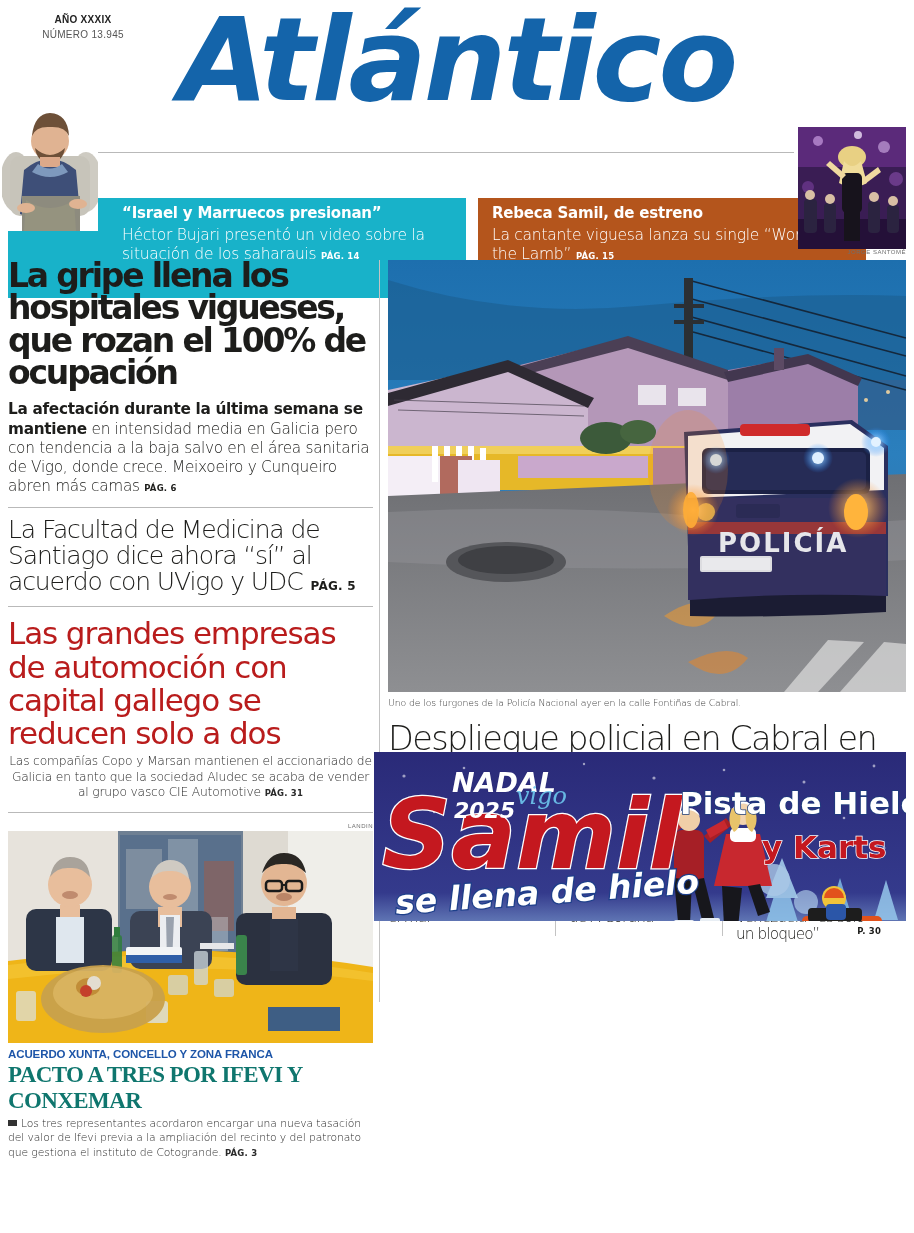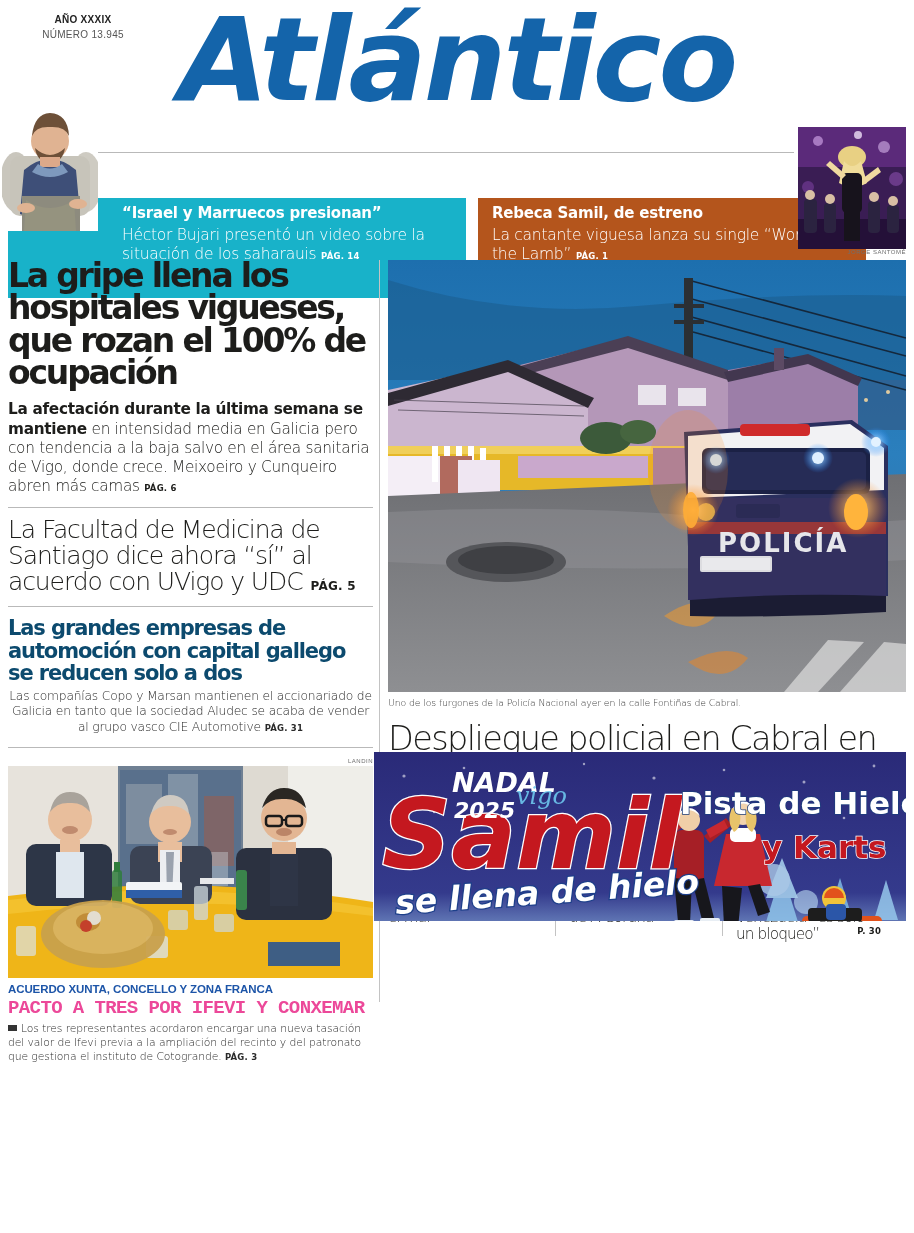--- a/index.html
+++ b/index.html
@@ -84,22 +84,22 @@
   .lead-deck b { font-weight:bold; }
   .hr { height:1px; background:#b9b9b9; margin:10px 0 9px; }
   .hr2 { height:1px; background:#b9b9b9; margin:11px 0 10px; }
 
   .sec-hl {
     font-family:"DejaVu Sans", sans-serif; font-weight:300;
     font-size:25px; line-height:1.05; letter-spacing:-1.1px; color:#1d1d1b;
   }
   .sec-hl .pg { font-size:12px; font-weight:bold; margin-left:8px; }
   .sec-hl-b {
-    font-family:"DejaVu Sans", sans-serif; font-weight:bold;
-    font-size:21px; line-height:1.07; letter-spacing:-1.1px; color:#0c4a6e;
+    font-family:"DejaVu Sans", sans-serif; font-weight:normal;
+    font-size:31px; line-height:1.07; letter-spacing:-1.1px; color:#b91c1c;
   }
   .sec-deck {
     margin-top:4px; font-size:12.3px; line-height:1.27;
     letter-spacing:-0.2px; color:#2a2a2a;
     font-family:"DejaVu Sans", sans-serif; font-weight:300;text-align:center;
   }
   .sec-deck .pg { font-size:8.5px; }
 
   .credit-l {
     text-align:right; font-size:6px; letter-spacing:.5px; color:#6f6f6f;
@@ -107,22 +107,22 @@
   }
 
   
   .photo-meet { width:365px; height:212px; overflow:hidden; position:relative; }
   .cap-box { padding-top:5px; }
   .cap-kicker {
     color:#1d55a8; font-weight:bold; font-size:11.5px; letter-spacing:-0.1px;
     font-family:"Liberation Sans", sans-serif;
   }
   .cap-title {
-    font-weight:bold; font-size:19px; letter-spacing:-0.6px; color:#ec4899;
-    margin-top:2px; font-family:Liberation Mono, monospace;
+    font-weight:bold; font-size:23px; letter-spacing:-0.6px; color:#0f766e;
+    margin-top:2px; font-family:Liberation Serif, serif;
   }
   .cap-body {
     font-size:10.8px; line-height:1.33; color:#2a2a2a; margin-top:3px;
     letter-spacing:-0.1px; font-family:"DejaVu Sans", sans-serif; font-weight:300;
   }
   .cap-body .pg { font-size:8.5px; }
   .sq { display:inline-block; width:9px; height:6px; background:#333; margin-right:4px; vertical-align:1px;}
 
   
   .photo-main { width:518px; height:432px; overflow:hidden; position:relative; }
@@ -191,21 +191,21 @@
       </svg>
     </div>
 
     <div class="banner b-teal">
       <div class="bt">“Israel y Marruecos presionan”</div>
       <div class="bd"><span>Héctor Bujari presentó un video sobre la situación de los saharauis</span> <span class="pg">PÁG. 14</span></div>
     </div>
 
     <div class="banner b-orange">
       <div class="bt">Rebeca Samil, de estreno</div>
-      <div class="bd"><span>La cantante viguesa lanza su single “Worthy Is the Lamb”</span> <span class="pg">PÁG. 1</span></div>
+      <div class="bd"><span>La cantante viguesa lanza su single “Worthy Is the Lamb”</span> <span class="pg">PÁG. 15</span></div>
     </div>
 
     <div class="ts-photo2">
       <svg width="108" height="122" viewBox="0 0 108 122">
         <rect width="108" height="122" fill="#3a1d54"></rect>
         <rect y="0" width="108" height="40" fill="#5b2a7a"></rect>
         <circle cx="20" cy="14" r="5" fill="#c79be0" opacity=".7"></circle>
         <circle cx="86" cy="20" r="6" fill="#d6b4ea" opacity=".6"></circle>
         <circle cx="60" cy="8" r="4" fill="#efe0f7" opacity=".8"></circle>
         <circle cx="98" cy="52" r="7" fill="#8a4fae" opacity=".6"></circle>

